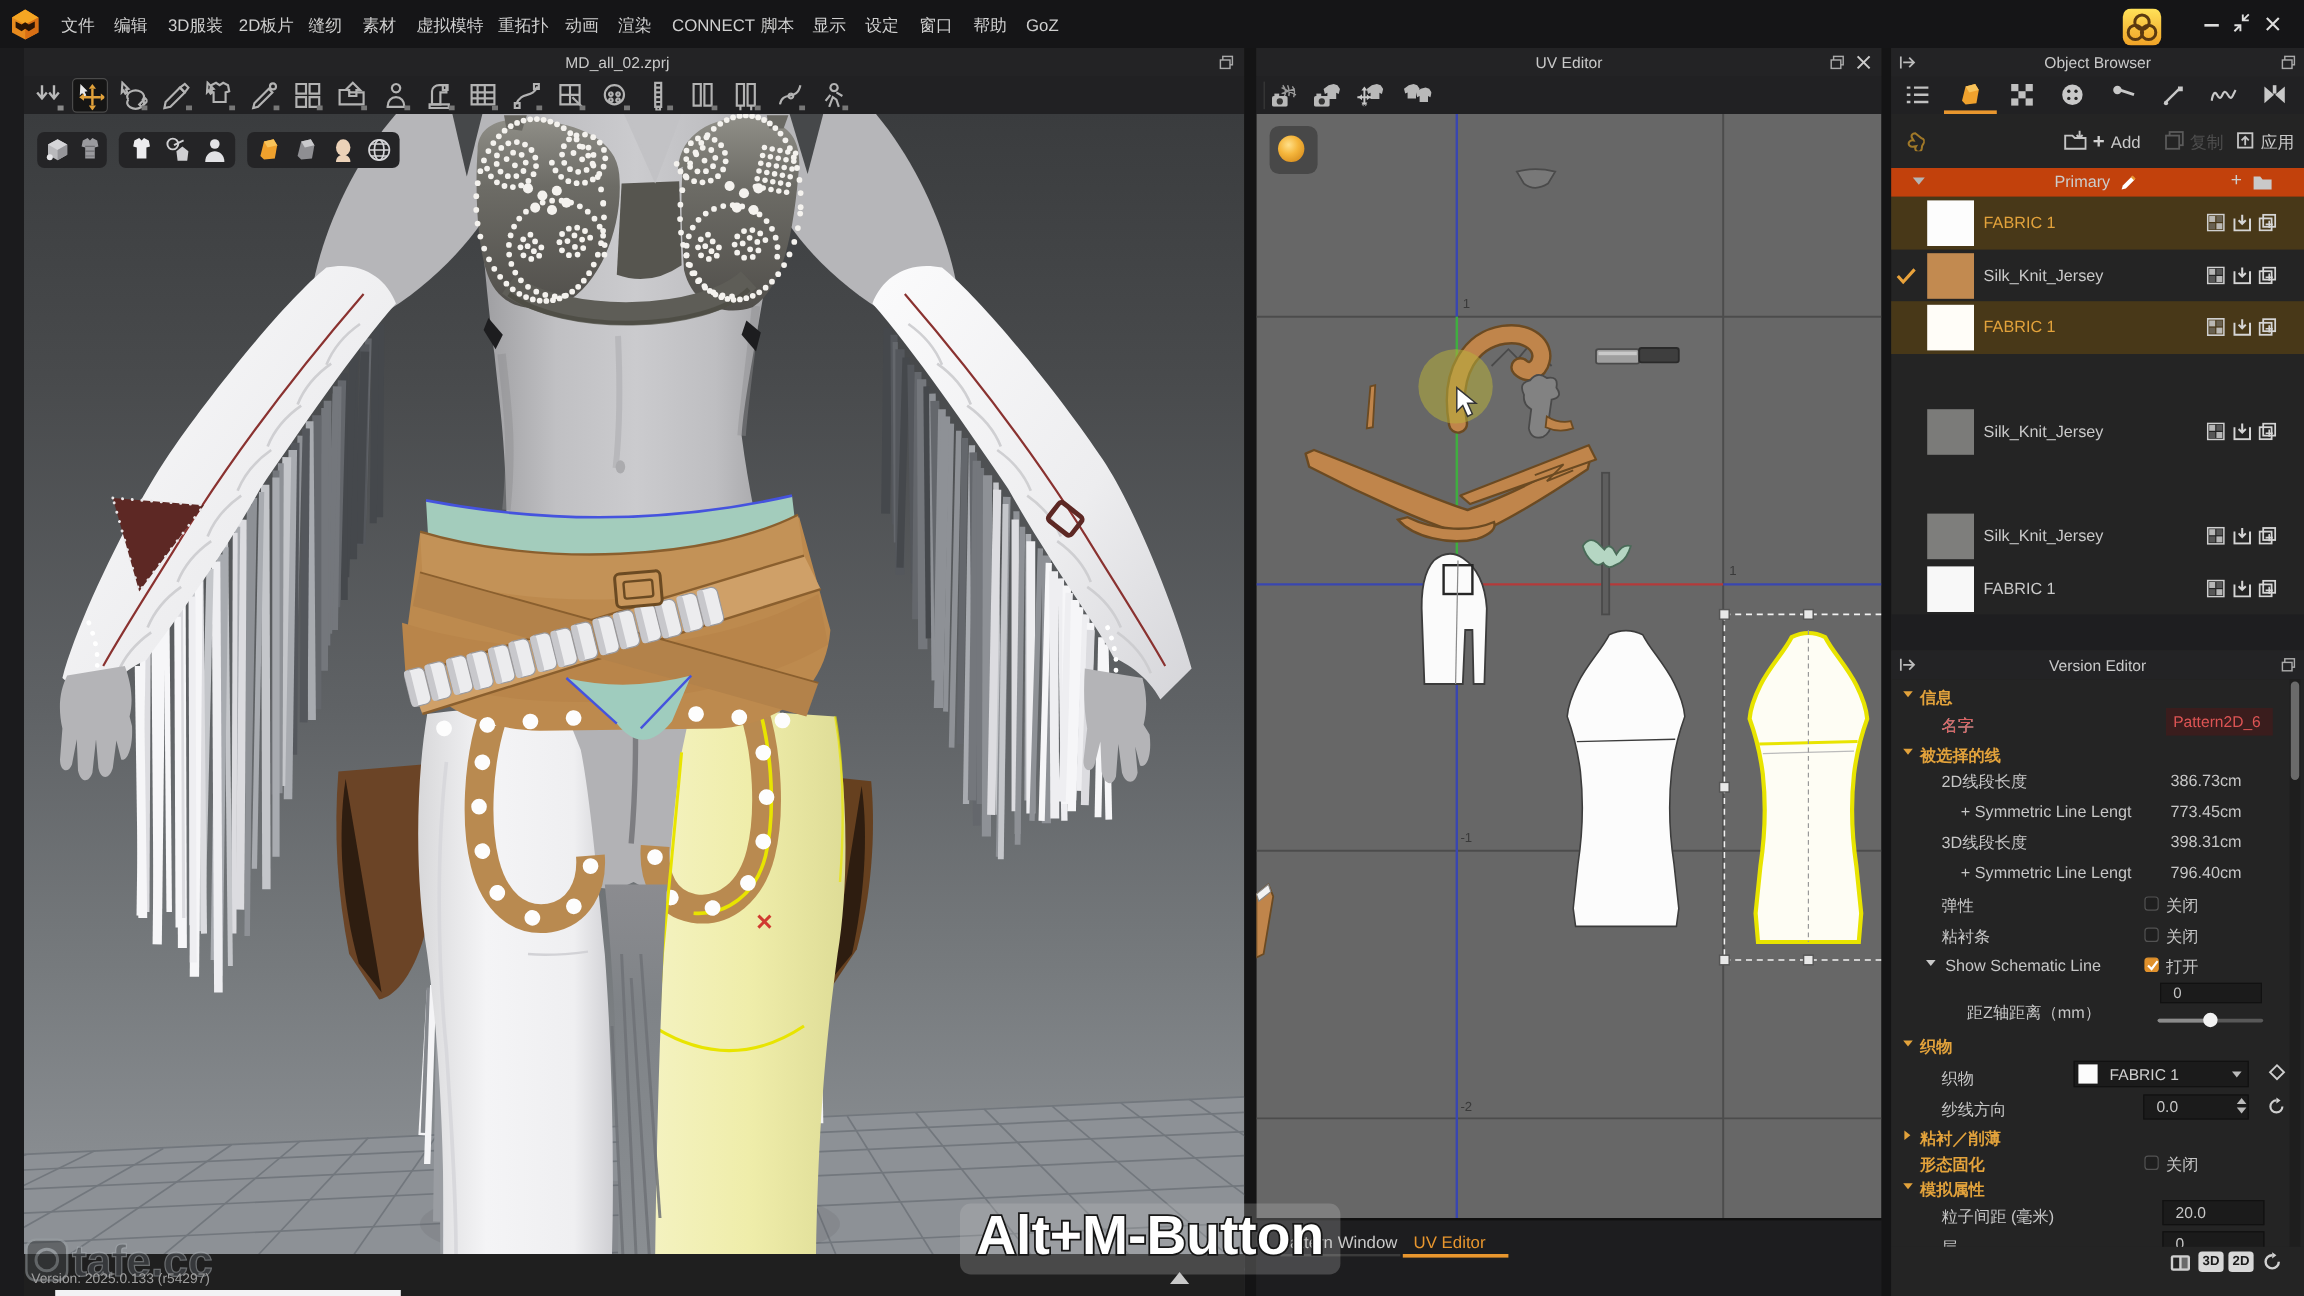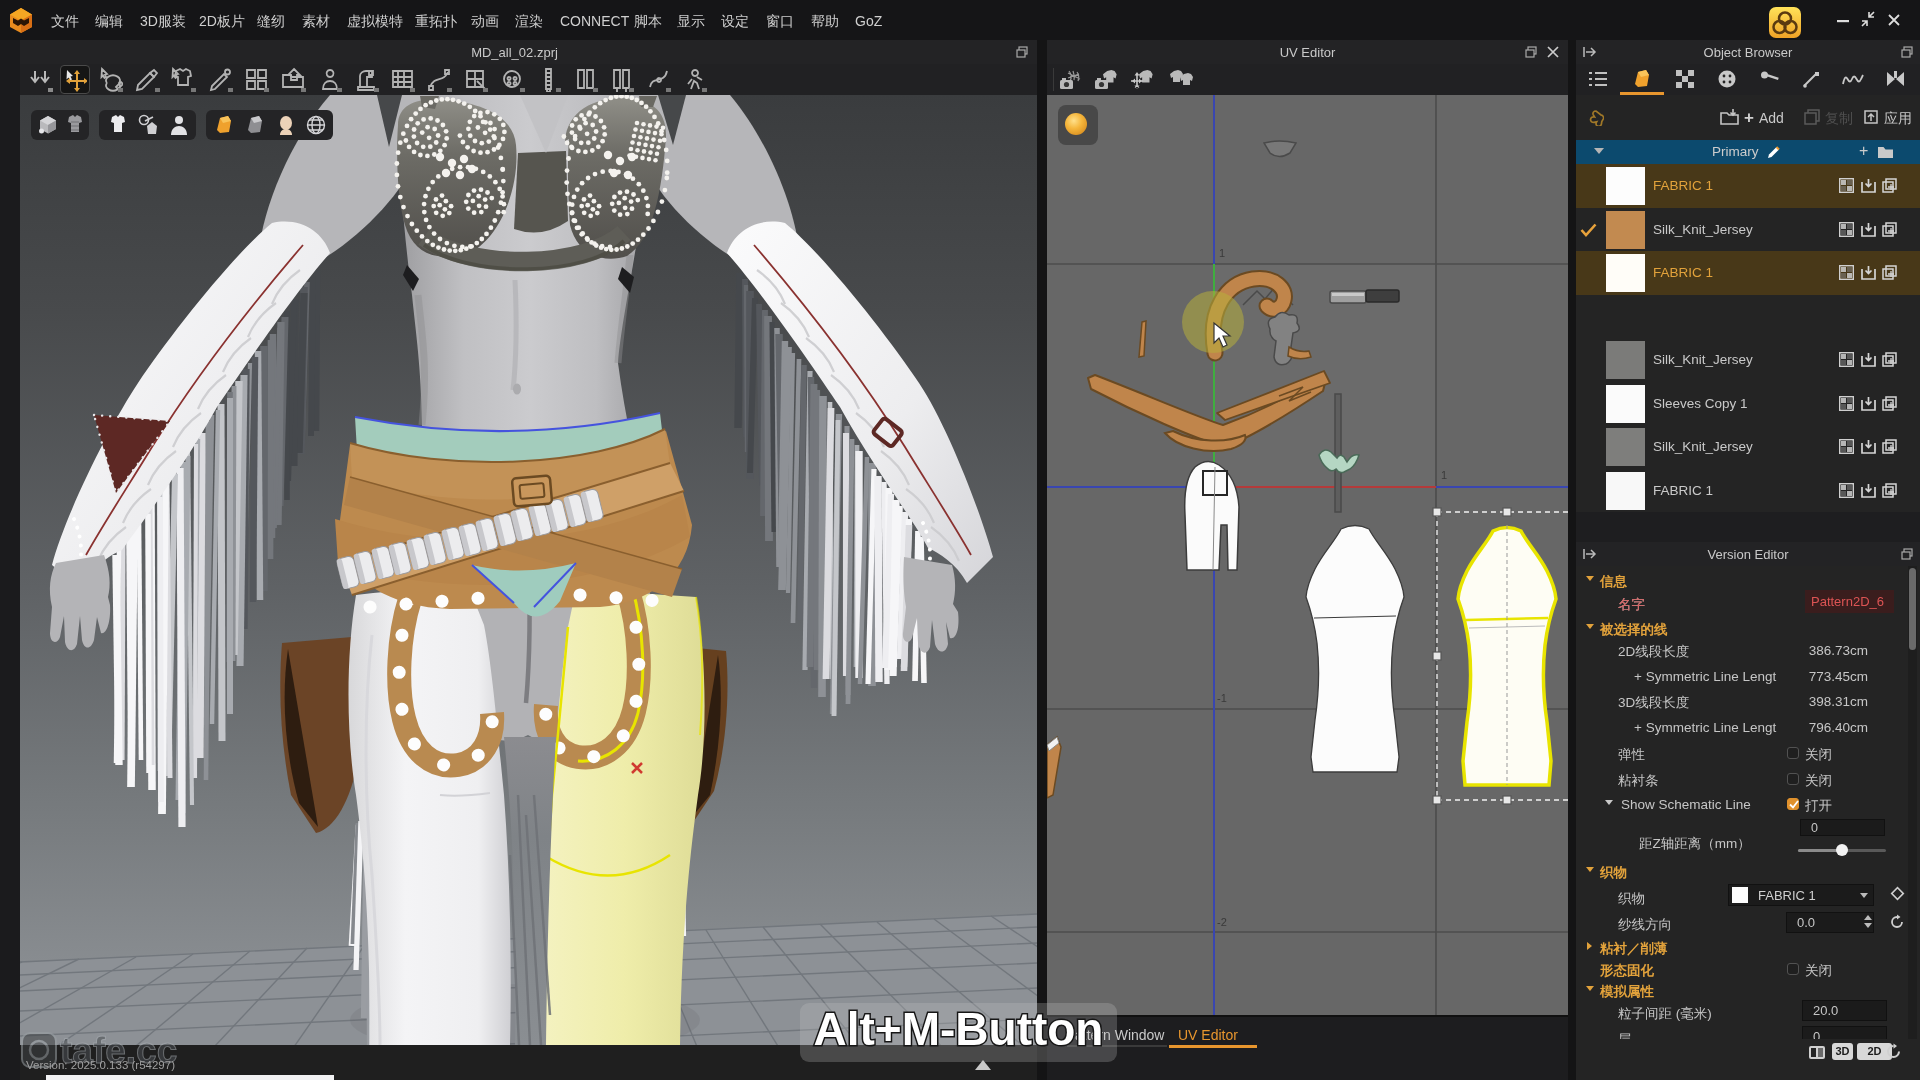--- a/index.html
+++ b/index.html
@@ -1183,21 +1183,21 @@
           <rect x="1" y="4" width="11" height="11" fill="#242424" stroke="#5a5a5a" stroke-width="1.5"></rect>
         </svg>
       <span class="abs" style="left:249px;top:15px;font-size:14px;color:#4f4f4f">复制</span>
       <svg class="abs" style="left:287px;top:14px" width="16" height="16" viewBox="0 0 16 16">
           <rect x="2" y="2" width="12" height="12" fill="none" stroke="#c5c5c5" stroke-width="1.5"></rect>
           <path d="M5 8 L8 5 L11 8 M8 5 V12" stroke="#c5c5c5" stroke-width="1.5" fill="none"></path>
         </svg>
       <span class="abs" style="left:308px;top:15px;font-size:14px;color:#c9c9c9">应用</span>
     </div>
 
-    <div style="position:relative;height:24px;background:#0c4a6e">
+    <div style="position:relative;height:24px;background:#c2410c">
       <span class="abs" style="left:18px;top:8px;width:0;height:0;border-left:5px solid transparent;border-right:5px solid transparent;border-top:6px solid #b5b5b5"></span>
       <span class="abs" style="left:136px;top:4px;font-size:13.5px;color:#cccccc">Primary</span>
       <svg class="abs" style="left:190px;top:5px" width="15" height="15" viewBox="0 0 15 15">
           <path d="M2 13 L3 9.5 L10.5 2 L13 4.5 L5.5 12 Z" fill="#fff"></path>
           <path d="M10.5 2 L13 4.5" stroke="#e8962e" stroke-width="2"></path>
         </svg>
       <span class="abs" style="left:283px;top:2px;font-size:16px;color:#ccc">+</span>
       <svg class="abs" style="left:301px;top:5px" width="17" height="14" viewBox="0 0 17 14">
           <path d="M1 13 V2 h5.5 l2 2.5 H16 V13 Z" fill="#c9c9c9"></path>
         </svg>
@@ -1263,40 +1263,20 @@
           </svg>
           <svg class="abs" style="left:306px;top:14px" width="15" height="15" viewBox="0 0 15 15">
             <rect x="4" y="1" width="10" height="10" fill="none" stroke="#d5d5d5" stroke-width="1.5"></rect>
             <rect x="1" y="4" width="10" height="10" fill="none" stroke="#d5d5d5" stroke-width="1.5"></rect>
             <path d="M6 9 h6 M9 6 v6" stroke="#d5d5d5" stroke-width="1.3"></path>
           </svg>
         </div>
       <div class="obrow" style="top:174.0px">
           <div class="sw" style="background:#7b7b79"></div>
           <span class="nm">Silk_Knit_Jersey</span>
-          <svg class="abs" style="left:263px;top:14px" width="15" height="15" viewBox="0 0 15 15">
-            <rect x="0.7" y="0.7" width="13.6" height="13.6" fill="none" stroke="#cfcfcf" stroke-width="1.4"></rect>
-            <rect x="2" y="2" width="5" height="5" fill="#cfcfcf" opacity="0.85"></rect>
-            <rect x="8" y="8" width="5" height="5" fill="#cfcfcf" opacity="0.85"></rect>
-            <rect x="8" y="2" width="5" height="5" fill="#8a8a8a" opacity="0.5"></rect>
-            <rect x="2" y="8" width="5" height="5" fill="#8a8a8a" opacity="0.5"></rect>
-          </svg>
-          <svg class="abs" style="left:285px;top:14px" width="15" height="15" viewBox="0 0 15 15">
-            <path d="M1 4 V14 H14 V4" fill="none" stroke="#d5d5d5" stroke-width="1.7"></path>
-            <path d="M7.5 1 V8 M4.5 5.5 L7.5 8.5 L10.5 5.5" stroke="#d5d5d5" stroke-width="1.7" fill="none"></path>
-          </svg>
-          <svg class="abs" style="left:306px;top:14px" width="15" height="15" viewBox="0 0 15 15">
-            <rect x="4" y="1" width="10" height="10" fill="none" stroke="#d5d5d5" stroke-width="1.5"></rect>
-            <rect x="1" y="4" width="10" height="10" fill="none" stroke="#d5d5d5" stroke-width="1.5"></rect>
-            <path d="M6 9 h6 M9 6 v6" stroke="#d5d5d5" stroke-width="1.3"></path>
-          </svg>
-        </div>
-      <div class="obrow" style="top:217.5px">
-          <div class="sw" style="background:#fbfbfb"></div>
-          <span class="nm">Sleeves Copy 1</span>
           <svg class="abs" style="left:263px;top:14px" width="15" height="15" viewBox="0 0 15 15">
             <rect x="0.7" y="0.7" width="13.6" height="13.6" fill="none" stroke="#cfcfcf" stroke-width="1.4"></rect>
             <rect x="2" y="2" width="5" height="5" fill="#cfcfcf" opacity="0.85"></rect>
             <rect x="8" y="8" width="5" height="5" fill="#cfcfcf" opacity="0.85"></rect>
             <rect x="8" y="2" width="5" height="5" fill="#8a8a8a" opacity="0.5"></rect>
             <rect x="2" y="8" width="5" height="5" fill="#8a8a8a" opacity="0.5"></rect>
           </svg>
           <svg class="abs" style="left:285px;top:14px" width="15" height="15" viewBox="0 0 15 15">
             <path d="M1 4 V14 H14 V4" fill="none" stroke="#d5d5d5" stroke-width="1.7"></path>
             <path d="M7.5 1 V8 M4.5 5.5 L7.5 8.5 L10.5 5.5" stroke="#d5d5d5" stroke-width="1.7" fill="none"></path>
@@ -1429,21 +1409,21 @@
       <div class="abs" style="left:333px;top:2px;width:7px;height:82px;background:#6a6a6a;border-radius:3.5px"></div>
     </div>
 
     <div style="position:relative;height:41px;background:#242424" id="pebottom">
       <svg class="abs" style="left:232px;top:6px" width="18" height="15" viewBox="0 0 18 15">
           <rect x="1" y="1" width="16" height="13" rx="2" fill="#d0d0d0"></rect>
           <rect x="3" y="3" width="5" height="9" fill="#242424"></rect>
           <rect x="10" y="3" width="5" height="9" fill="#6a6a6a"></rect>
         </svg>
       <span class="abs" style="left:256px;top:4px;width:21px;height:17px;background:#d8d8d8;border-radius:3px;color:#1a1a1a;font-size:11px;font-weight:bold;text-align:center;line-height:17px">3D</span>
-      <span class="abs" style="left:281px;top:4px;width:35px;height:17px;background:#d8d8d8;border-radius:3px;color:#1a1a1a;font-size:11px;font-weight:bold;text-align:center;line-height:17px">2D</span>
+      <span class="abs" style="left:281px;top:4px;width:21px;height:17px;background:#d8d8d8;border-radius:3px;color:#1a1a1a;font-size:11px;font-weight:bold;text-align:center;line-height:17px">2D</span>
       <svg class="abs" style="left:309px;top:4px" width="17" height="17" viewBox="0 0 17 17">
           <path d="M14 8.5 A5.5 5.5 0 1 1 8.5 3" stroke="#d0d0d0" stroke-width="2" fill="none"></path>
           <path d="M8.5 0.5 L12 3 L8.5 5.8 Z" fill="#d0d0d0"></path>
         </svg>
     </div>
   </div>
 
   <div class="abs" style="left:800px;top:1003px;width:317px;height:59px;background:rgba(198,198,198,0.25);border-radius:9px"></div>
   <div class="abs" style="left:800px;top:1002px;width:317px;height:59px;text-align:center;font-size:46px;font-weight:bold;color:#fff;-webkit-text-stroke:3px #161616;paint-order:stroke fill;">Alt+M-Button</div>
   <div class="abs" style="left:975px;top:1060px;width:0;height:0;border-left:8px solid transparent;border-right:8px solid transparent;border-bottom:10px solid #c9c9c9"></div>

